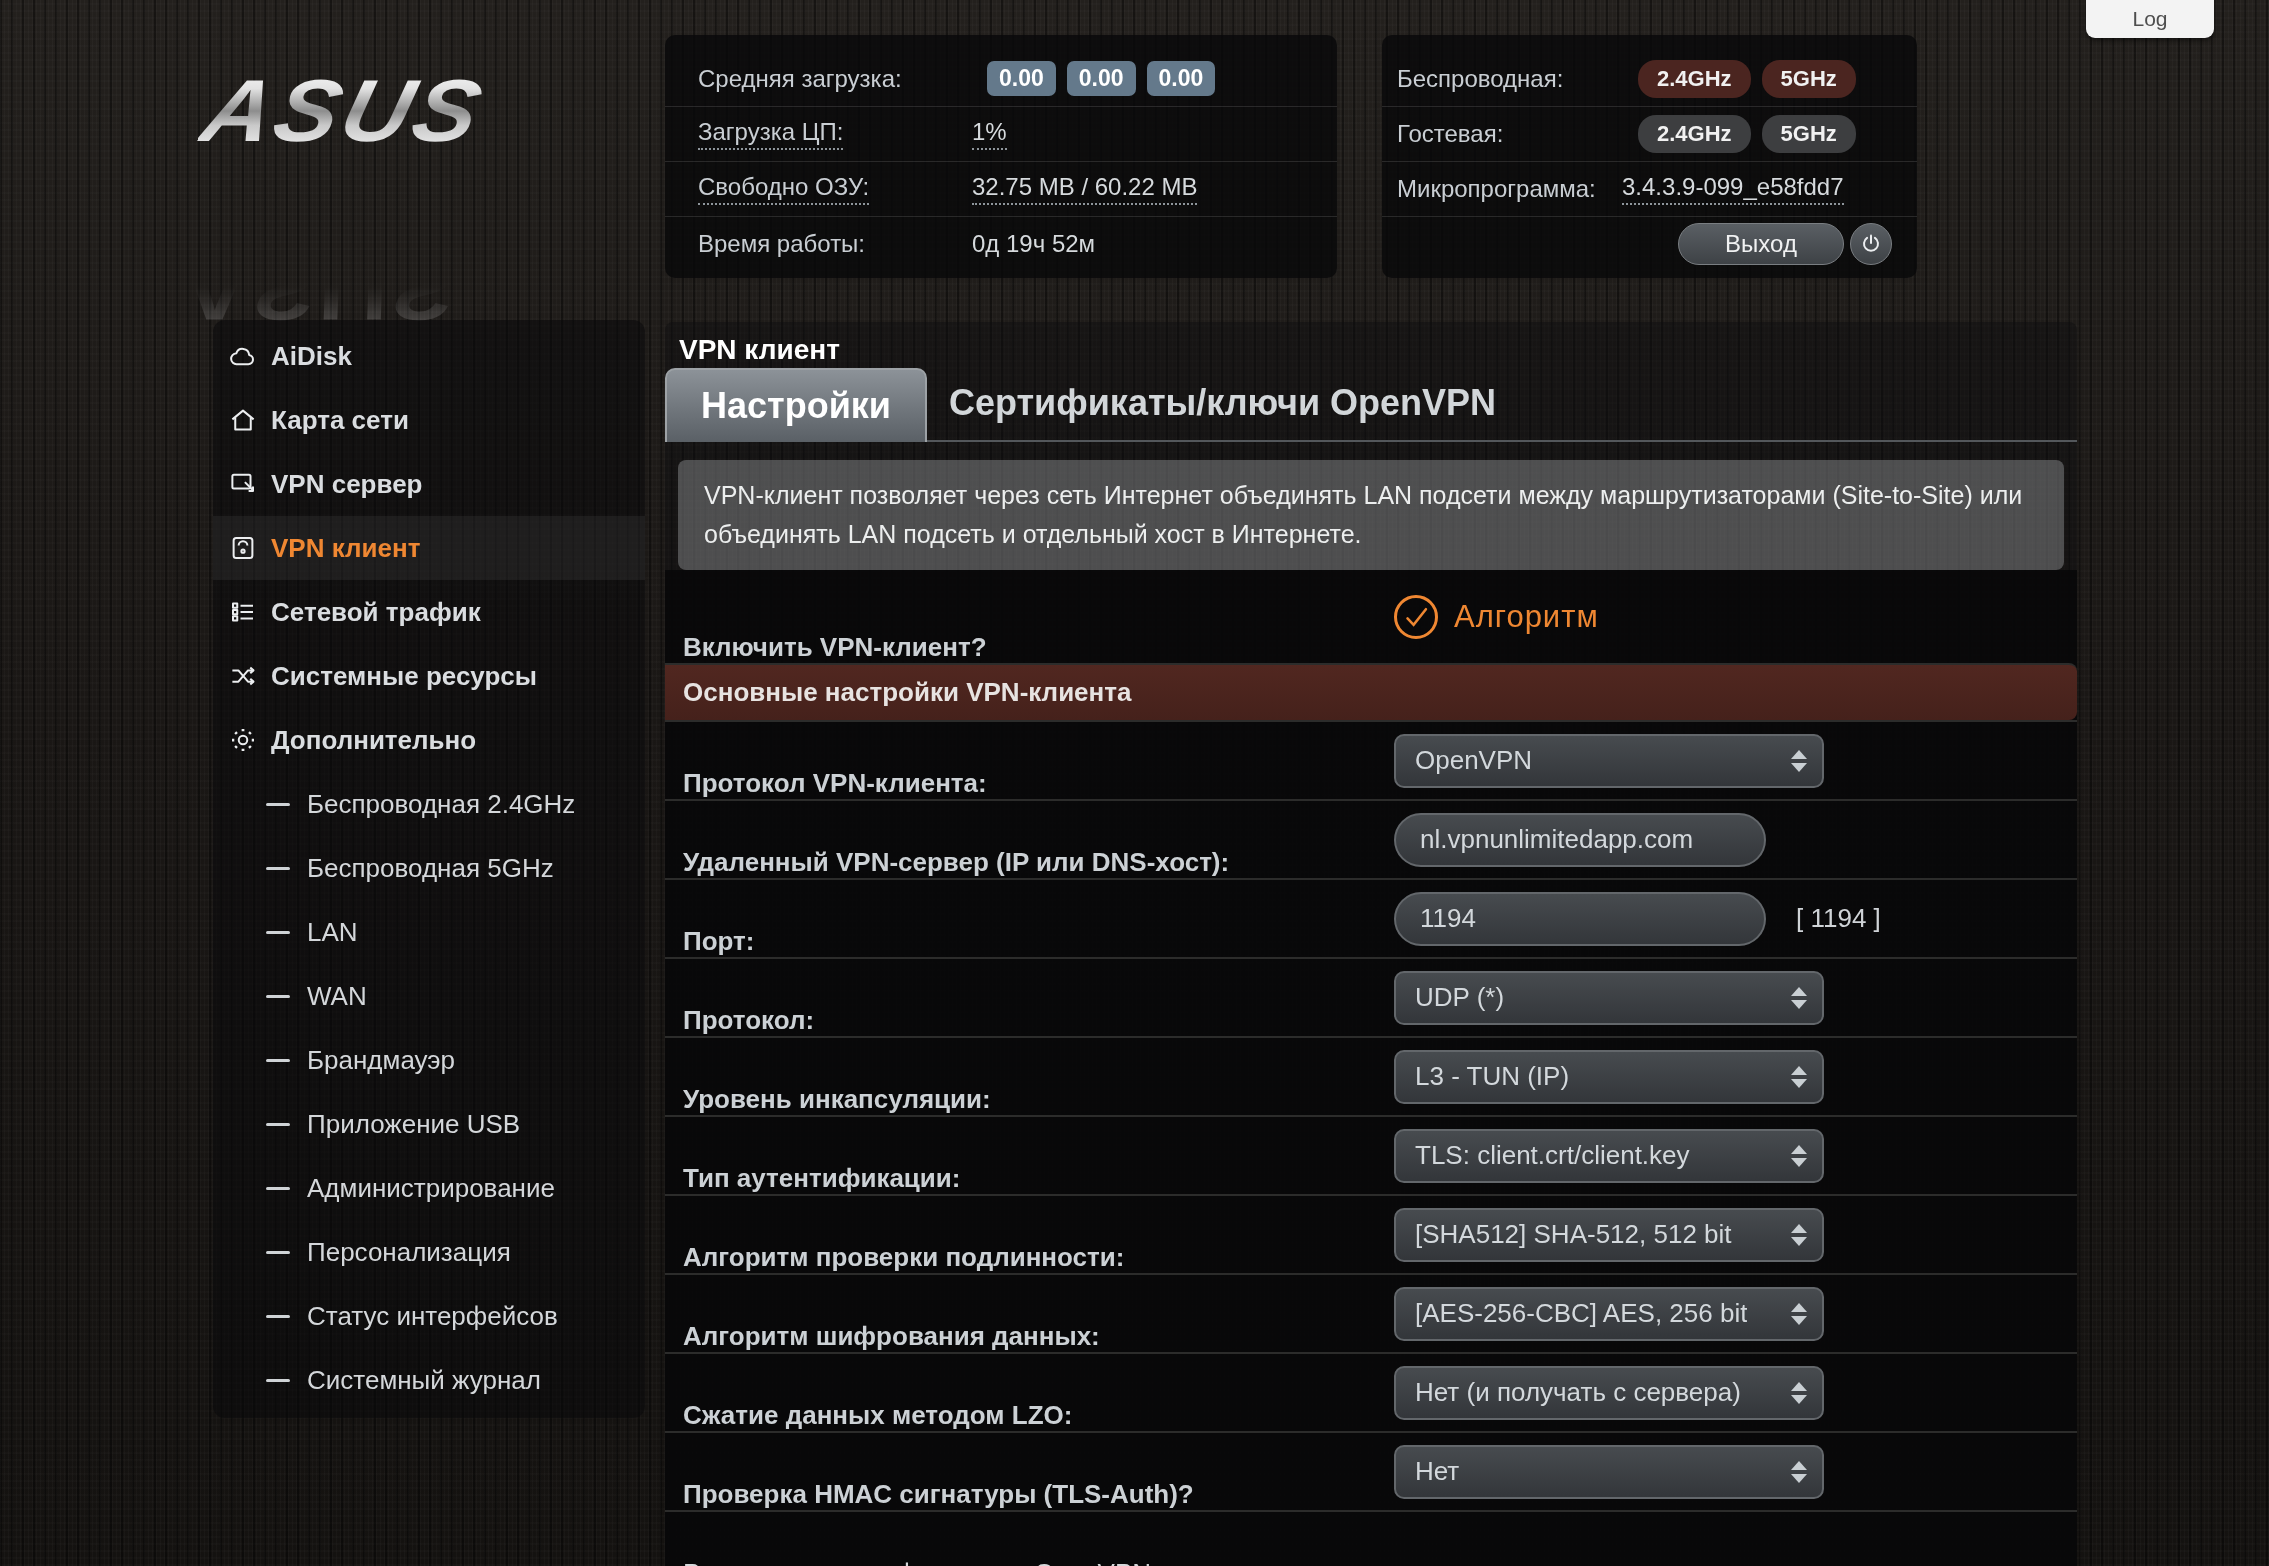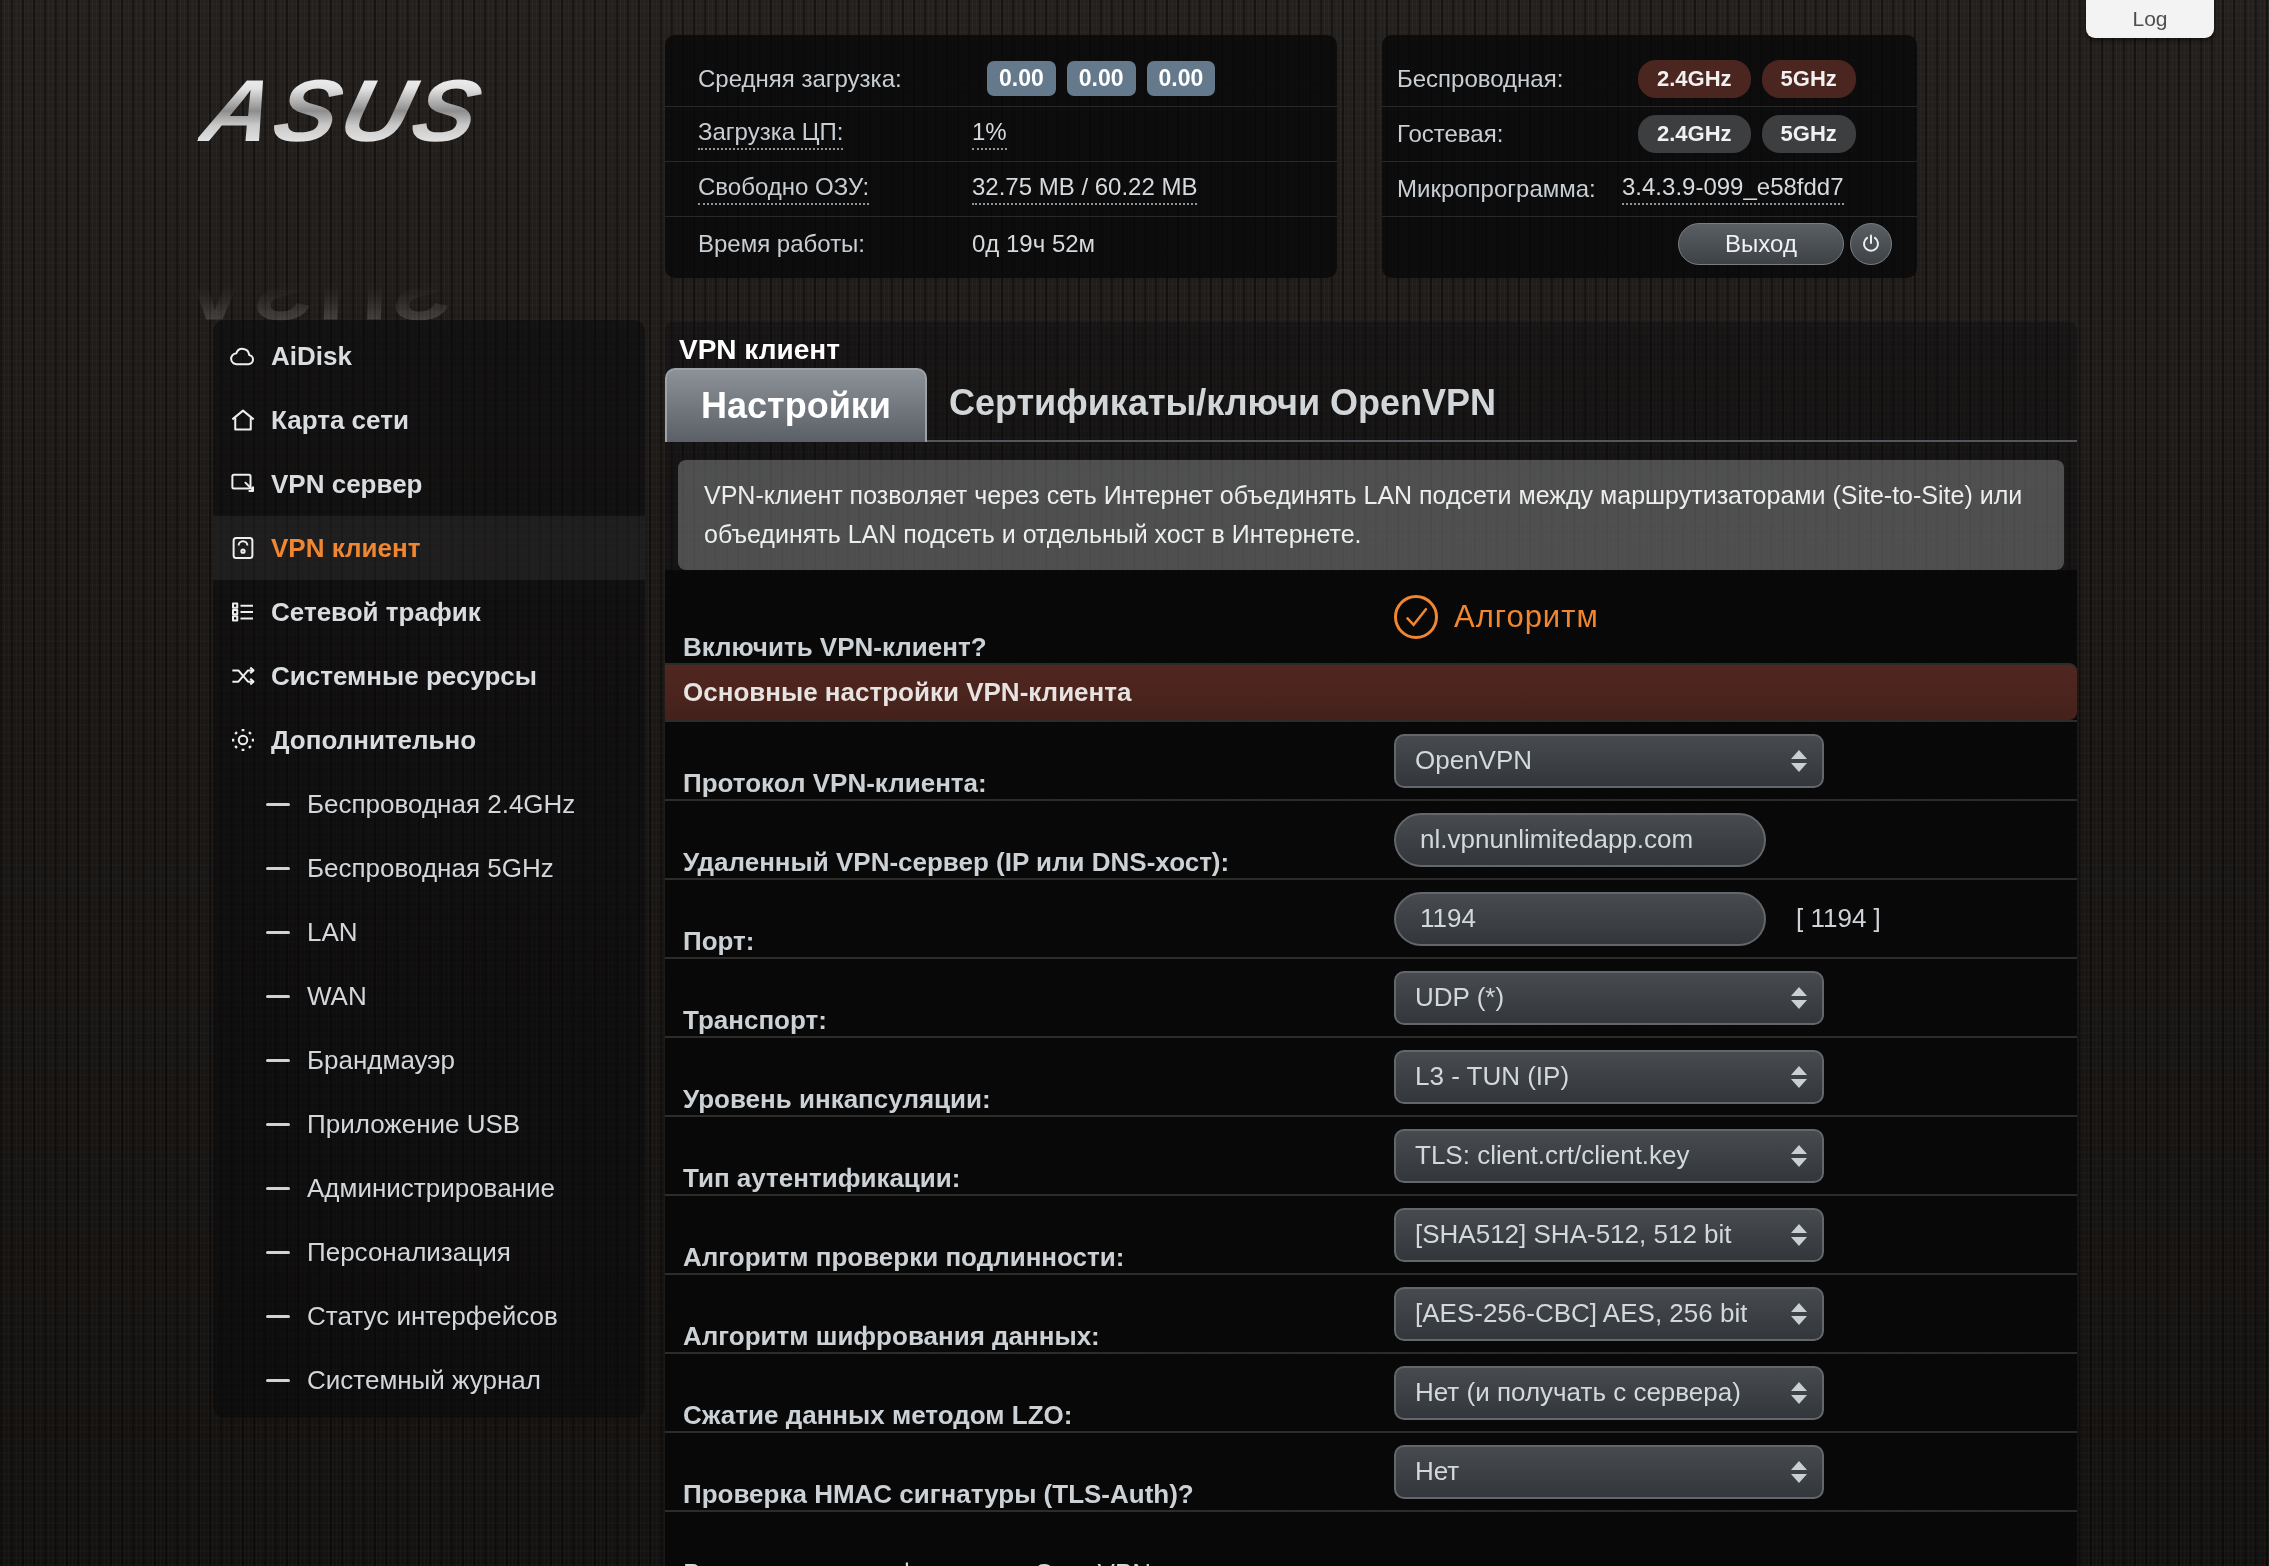--- a/index.html
+++ b/index.html
@@ -346,21 +346,21 @@
 
       <div class="frow">
         <span class="flabel">Порт:</span>
         <div class="fcontrol">
           <input class="tinput" type="text" value="1194" style="">
           <span class="hint">[ 1194 ]</span>
         </div>
       </div>
 
       <div class="frow">
-        <span class="flabel">Транспорт:</span>
+        <span class="flabel">Протокол:</span>
         <div class="fcontrol">
           <div class="select">
             <span class="sval">UDP (*)</span>
             <span class="arrows">
                 <i class="up"></i>
                 <i class="dn"></i>
               </span>
           </div>
         </div>
       </div>

